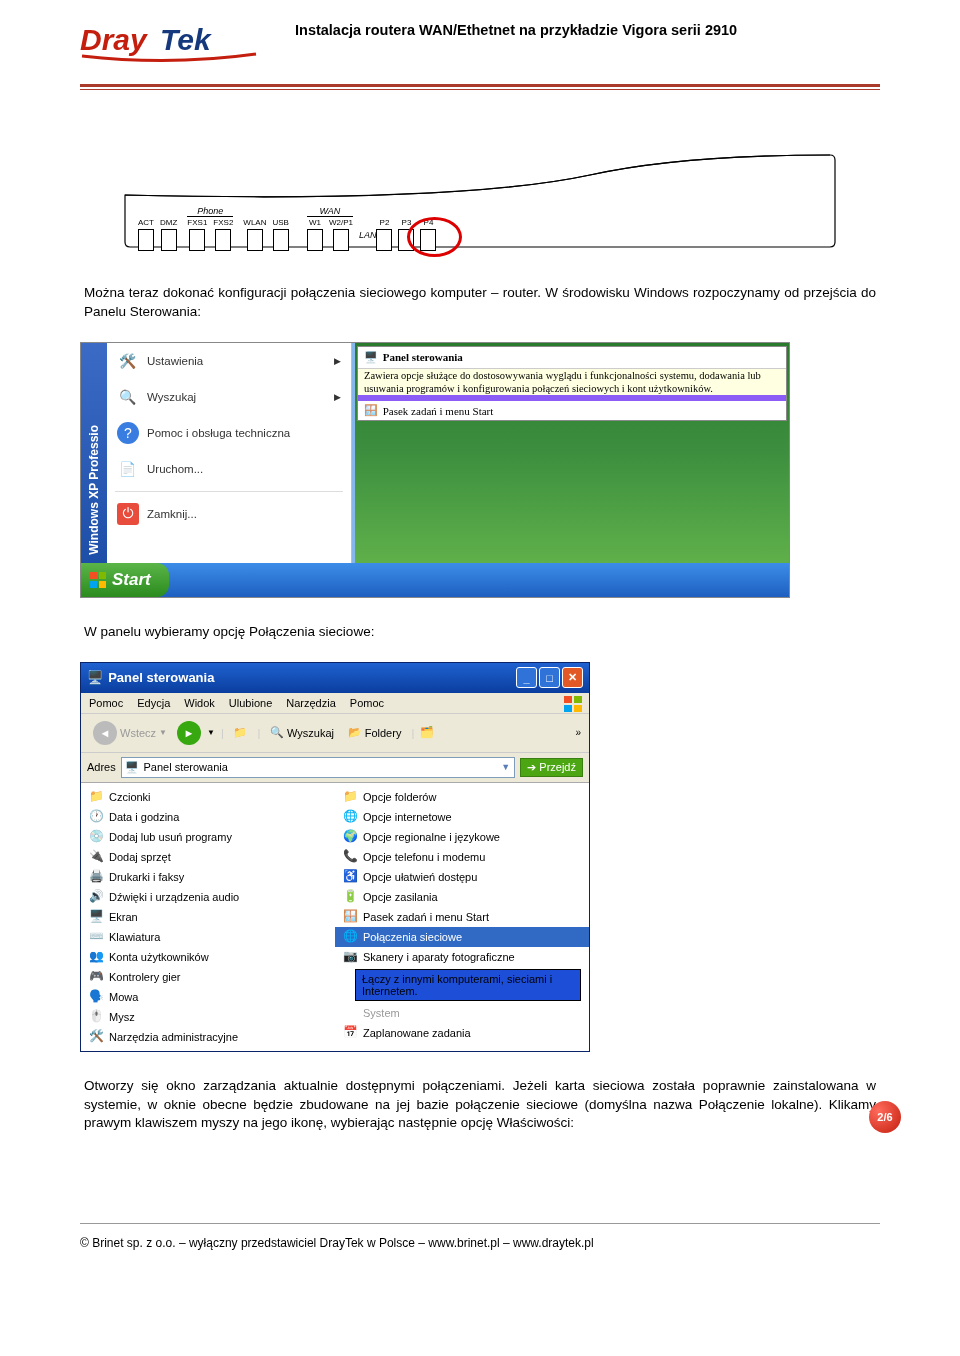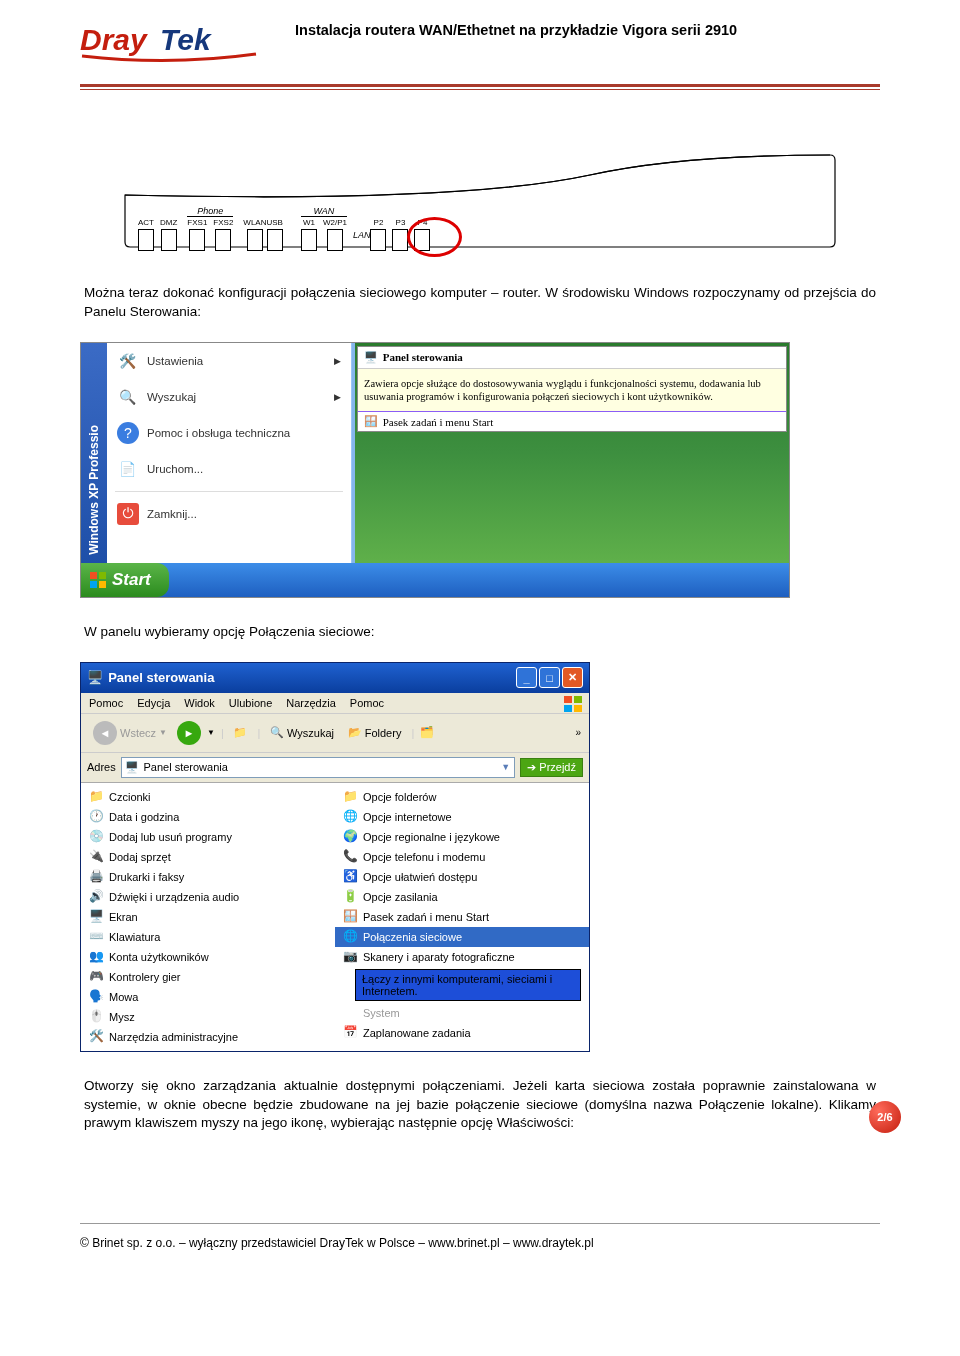--- a/index.html
+++ b/index.html
@@ -22,21 +22,21 @@
   .sm-sidebar { position: absolute; left: 0; top: 0; bottom: 34px; width: 26px; background: linear-gradient(to bottom, #3b6bc5, #1e4fa8); display: flex; align-items: flex-end; justify-content: center; }
   .sm-sidebar-text { color: #fff; font-weight: bold; font-size: 12px; writing-mode: vertical-rl; transform: rotate(180deg); padding: 8px 0; font-family: Tahoma, sans-serif; }
   .sm-body { margin-left: 26px; display: flex; height: 220px; }
   .sm-left { width: 245px; background: #fff; border-right: 1px solid #9bc5f8; }
   .sm-left-item { display: flex; align-items: center; padding: 7px 10px; font-size: 11.5px; color: #333; font-family: Tahoma, sans-serif; }
   .sm-left-item .ico { width: 22px; height: 22px; margin-right: 8px; border-radius: 3px; display: inline-flex; align-items: center; justify-content: center; font-size: 14px; }
   .sm-arrow { margin-left: auto; font-size: 9px; }
   .sm-right { flex: 1; position: relative; background: linear-gradient(to bottom, #2a7a2d 0%, #3d8f3f 50%, #5fb04a 100%); border-left: 3px solid #85b6ec; }
   .sm-tooltip-box { position: absolute; left: 2px; top: 3px; background: #ece9d8; border: 1px solid #888; font-size: 11px; font-family: Tahoma; }
   .sm-tooltip-header { background: #fff; padding: 4px 6px; border-bottom: 1px solid #ccc; display: flex; align-items: center; gap: 5px; font-weight: bold; }
-  .sm-tooltip-body { background: #ffffe1; padding: 8px 6px; border-bottom: 1px solid #8b5cf6; font-size: 10.5px; line-height: 1.25; }
+  .sm-tooltip-body { background: #ffffe1; padding: 0 6px; border-bottom: 6px solid #8b5cf6; font-size: 10.5px; line-height: 1.25; }
   .sm-tooltip-row { background: #fff; padding: 3px 6px; display: flex; align-items: center; gap: 5px; }
   .sm-start-bar { height: 34px; background: linear-gradient(to bottom, #3c8de8, #1e5fc0); margin-left: 0; display: flex; align-items: center; }
   .sm-start-btn { height: 34px; background: linear-gradient(to bottom, #5bb548, #2b8b1e); border-radius: 0 12px 12px 0; padding: 0 18px 0 8px; display: flex; align-items: center; color: #fff; font-weight: bold; font-style: italic; font-family: 'Franklin Gothic Medium', Arial; font-size: 17px; gap: 5px; }
   
   
   .cpanel { width: 510px; border: 1px solid #0a246a; margin-bottom: 25px; font-family: Tahoma, sans-serif; }
   .cp-title { height: 30px; background: linear-gradient(to bottom, #1f61d0, #0a3e9e); display: flex; align-items: center; padding: 0 6px; color: #fff; font-size: 13px; font-weight: bold; }
   .cp-title .ico { margin-right: 5px; }
   .cp-winbtns { margin-left: auto; display: flex; gap: 2px; }
   .cp-winbtn { width: 21px; height: 21px; border-radius: 3px; display: flex; align-items: center; justify-content: center; font-size: 11px; color: #fff; font-weight: bold; }
@@ -104,21 +104,21 @@
               <div class="port-label">FXS1</div>
               <div class="port-box"></div>
             </div>
           <div class="port-col">
               <div class="port-label">FXS2</div>
               <div class="port-box"></div>
             </div>
         </div>
       </div>
 
-      <div style="margin-left:10px; display:flex; ">
+      <div style="margin-left:10px; display:flex; gap:6px;">
         <div class="port-col">
             <div class="port-label">WLAN</div>
             <div class="port-box"></div>
           </div>
         <div class="port-col">
             <div class="port-label">USB</div>
             <div class="port-box"></div>
           </div>
       </div>
 

